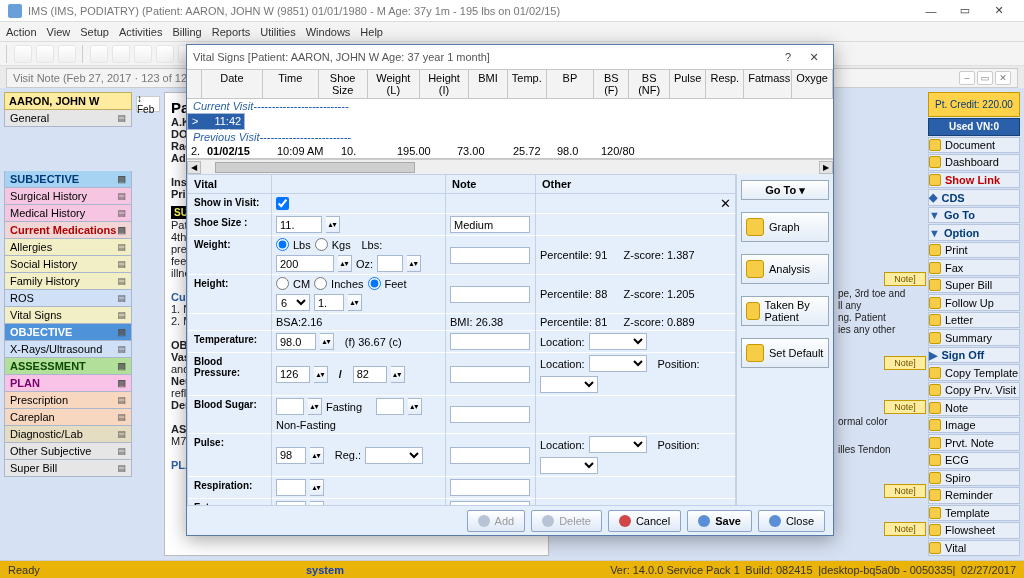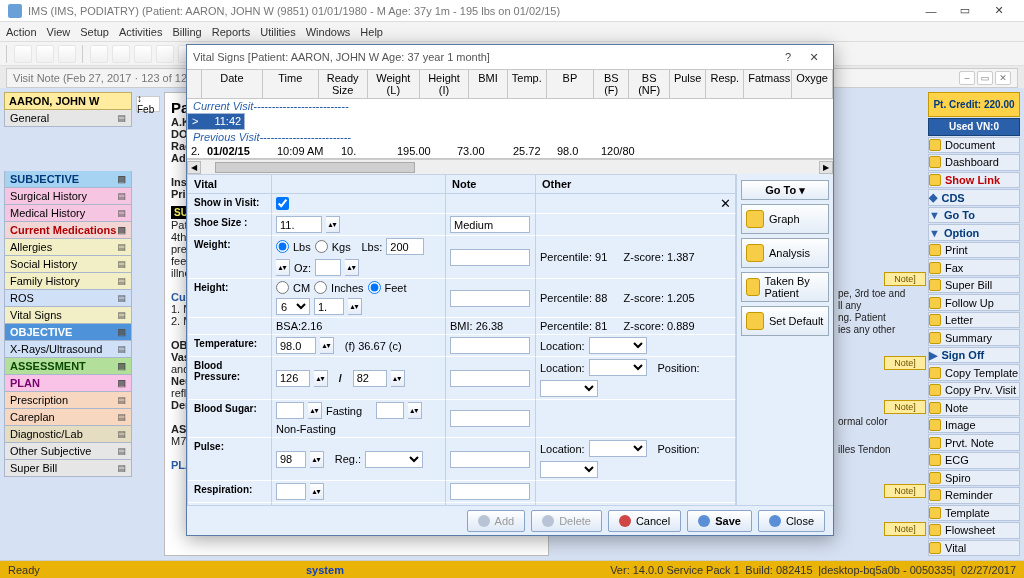--- a/index.html
+++ b/index.html
@@ -42,21 +42,21 @@
 .midcol{ flex:0 0 24px; display:flex; flex-direction:column; gap:2px;}
 .midfeb{ margin-top:4px; background:#fff;border:1px solid #ccc;height:16px;font-size:10px;display:flex;align-items:center;justify-content:center;}
 
 .centercol{ flex:1; background:#fff; border:1px solid #bcbcbc; padding:6px; overflow:hidden;}
 .centercol h2{font-size:15px;font-weight:bold;}
 .centercol .lbl{font-weight:bold;}
 .centercol .subj{background:#000;color:#ff6;font-weight:bold;padding:1px 3px;display:inline-block;margin-top:6px;font-size:10px;}
 .centercol p{font-size:11px;color:#222;}
 
 .rightcol{ width:92px; display:flex; flex-direction:column; gap:1px;}
-.credit{height:26px;background:#ffd24a;border:1px solid #c59a00;color:#003a7a;font-weight:bold;display:flex;align-items:center;justify-content:center;font-size:10px;}
+.credit{height:26px;background:#ffd24a;border:1px solid #c59a00;color:#003a7a;font-weight:normal;display:flex;align-items:center;justify-content:center;font-size:10px;}
 .usedvn{height:18px;background:#2a5faa;color:#fff;font-weight:bold;display:flex;align-items:center;justify-content:center;font-size:10px;border:1px solid #174278;}
 .ritem{height:17px;background:#e8eef8;border:1px solid #b8c6dd;display:flex;align-items:center;padding:0 0;font-size:10px;gap:4px;}
 .ritem .ic{width:12px;height:12px;background:#f7cc47;border:1px solid #c59a00;border-radius:2px;flex:0 0 12px;}
 .ritem.red{color:#c00000;font-weight:bold;}
 .ritem.bold{color:#003a7a;font-weight:bold;}
 
 .statusbar{ position:absolute; left:0; right:0; bottom:0; height:18px; background:#eab308; border-top:1px solid #ccc; display:flex; align-items:center; padding:0 8px; font-size:10px; color:#333;}
 .statusbar .grow{flex:1;}
 .statusbar .sys{color:#1040c0;font-weight:bold;}
 
@@ -83,21 +83,21 @@
 .formgrid .hd{background:#e5eefb;border-bottom:1px solid #c3d1e7;border-right:1px solid #c3d1e7;font-weight:bold;padding:3px 6px;}
 .formgrid .lab{background:#e5eefb;border-bottom:1px solid #fff;border-right:1px solid #c3d1e7;padding:3px 6px;font-weight:bold;font-size:10px;}
 .formgrid .cell{background:#e5eefb;border-bottom:1px solid #fff;border-right:1px solid #c3d1e7;padding:2px 4px;display:flex;align-items:center;gap:4px;font-size:10px;flex-wrap:wrap;}
 .ip{height:17px;border:1px solid #a7b8d2;background:#fff;padding:0 3px;width:46px;}
 .spn{width:14px;height:17px;border:1px solid #a7b8d2;border-left:0;background:linear-gradient(#fff,#e6edf8);display:flex;align-items:center;justify-content:center;font-size:8px;}
 .sel{height:17px;border:1px solid #a7b8d2;background:#fff;width:58px;}
 .chk{width:13px;height:13px;}
 
 .sidebtns{width:96px;padding:6px 4px;display:flex;flex-direction:column;gap:4px;}
 .sidebtns .gt{height:20px;border:1px solid #9ab;background:linear-gradient(#fff,#e3ecf7);font-weight:bold;display:flex;align-items:center;justify-content:center;gap:4px;}
-.sb{height:30px;border:1px solid #9ab;background:linear-gradient(#fdfefe,#e3ecf7);display:flex;align-items:center;gap:5px;padding:0 4px;font-size:10px;}
+.sb{height:30px;border:1px solid #9ab;background:linear-gradient(#fdfefe,#e3ecf7);display:flex;align-items:center;gap:5px;padding:0 4px;font-size:10px;margin-top:8px;}
 .sb .sic{width:18px;height:18px;background:#f7cc47;border-radius:3px;border:1px solid #c59a00;}
 
 .modalftr{height:30px;display:flex;align-items:center;justify-content:flex-end;gap:6px;padding:0 8px;border-top:1px solid #c3d1e7;}
 .fbtn{height:22px;border:1px solid #8aa4c8;background:linear-gradient(#fff,#dee9f7);padding:0 10px;display:flex;align-items:center;gap:5px;border-radius:2px;font-size:11px;}
 .fbtn.primary{font-weight:bold;}
 .fbtn .fic{width:12px;height:12px;border-radius:6px;background:#5a8ed6;}
 .fbtn.del .fic{background:#c05a5a;}
 .fbtn.cancel .fic{background:#d04545;}
 .fbtn.disabled{color:#9a9a9a;}
 .fbtn.disabled .fic{background:#b8c4d6;}
@@ -430,21 +430,21 @@
     <span>Vital Signs  [Patient: AARON, JOHN W  Age: 37 year 1 month]</span>
     <div class="spacer"></div>
     <div class="mbtn">?</div>
     <div class="mbtn">✕</div>
   </div>
 
   <div class="gridhdr">
     <div style="width:16px"></div>
     <div class="col-date">Date</div>
     <div class="col-time">Time</div>
-    <div class="col-shoe">Ready Size</div>
+    <div class="col-shoe">Shoe Size</div>
     <div class="col-wl">Weight (L)</div>
     <div class="col-hi">Height (I)</div>
     <div class="col-bmi">BMI</div>
     <div class="col-tmp">Temp.</div>
     <div class="col-bp">BP</div>
     <div class="col-bsf">BS (F)</div>
     <div class="col-bsnf">BS (NF)</div>
     <div class="col-pulse">Pulse</div>
     <div class="col-resp">Resp.</div>
     <div class="col-fat">Fatmass</div>
@@ -506,21 +506,21 @@
       <div class="cell">
           <input class="ip" style="width: 80px;" value="Medium">
         </div>
       <div class="cell"></div>
 
       <div class="lab">Weight:</div>
       <div class="cell">
         <input type="radio" checked="" style=""><span>Lbs</span>
         <input type="radio" style=""><span>Kgs</span>
         &nbsp;<span>Lbs:</span>
-        <input class="ip" style="width: 38px;" value="200"><span class="spn">▴▾</span>
+        <input class="ip" style="width: 58px;" value="200"><span class="spn">▴▾</span>
         <span>Oz:</span><input class="ip" style="width: 26px;"><span class="spn">▴▾</span>
       </div>
       <div class="cell">
           <input class="ip" style="width: 80px;">
         </div>
       <div class="cell"><span>Percentile: 91</span>&nbsp;&nbsp;&nbsp;<span>Z-score: 1.387</span></div>
 
       <div class="lab">Height:</div>
       <div class="cell">
         <input type="radio" style="">

